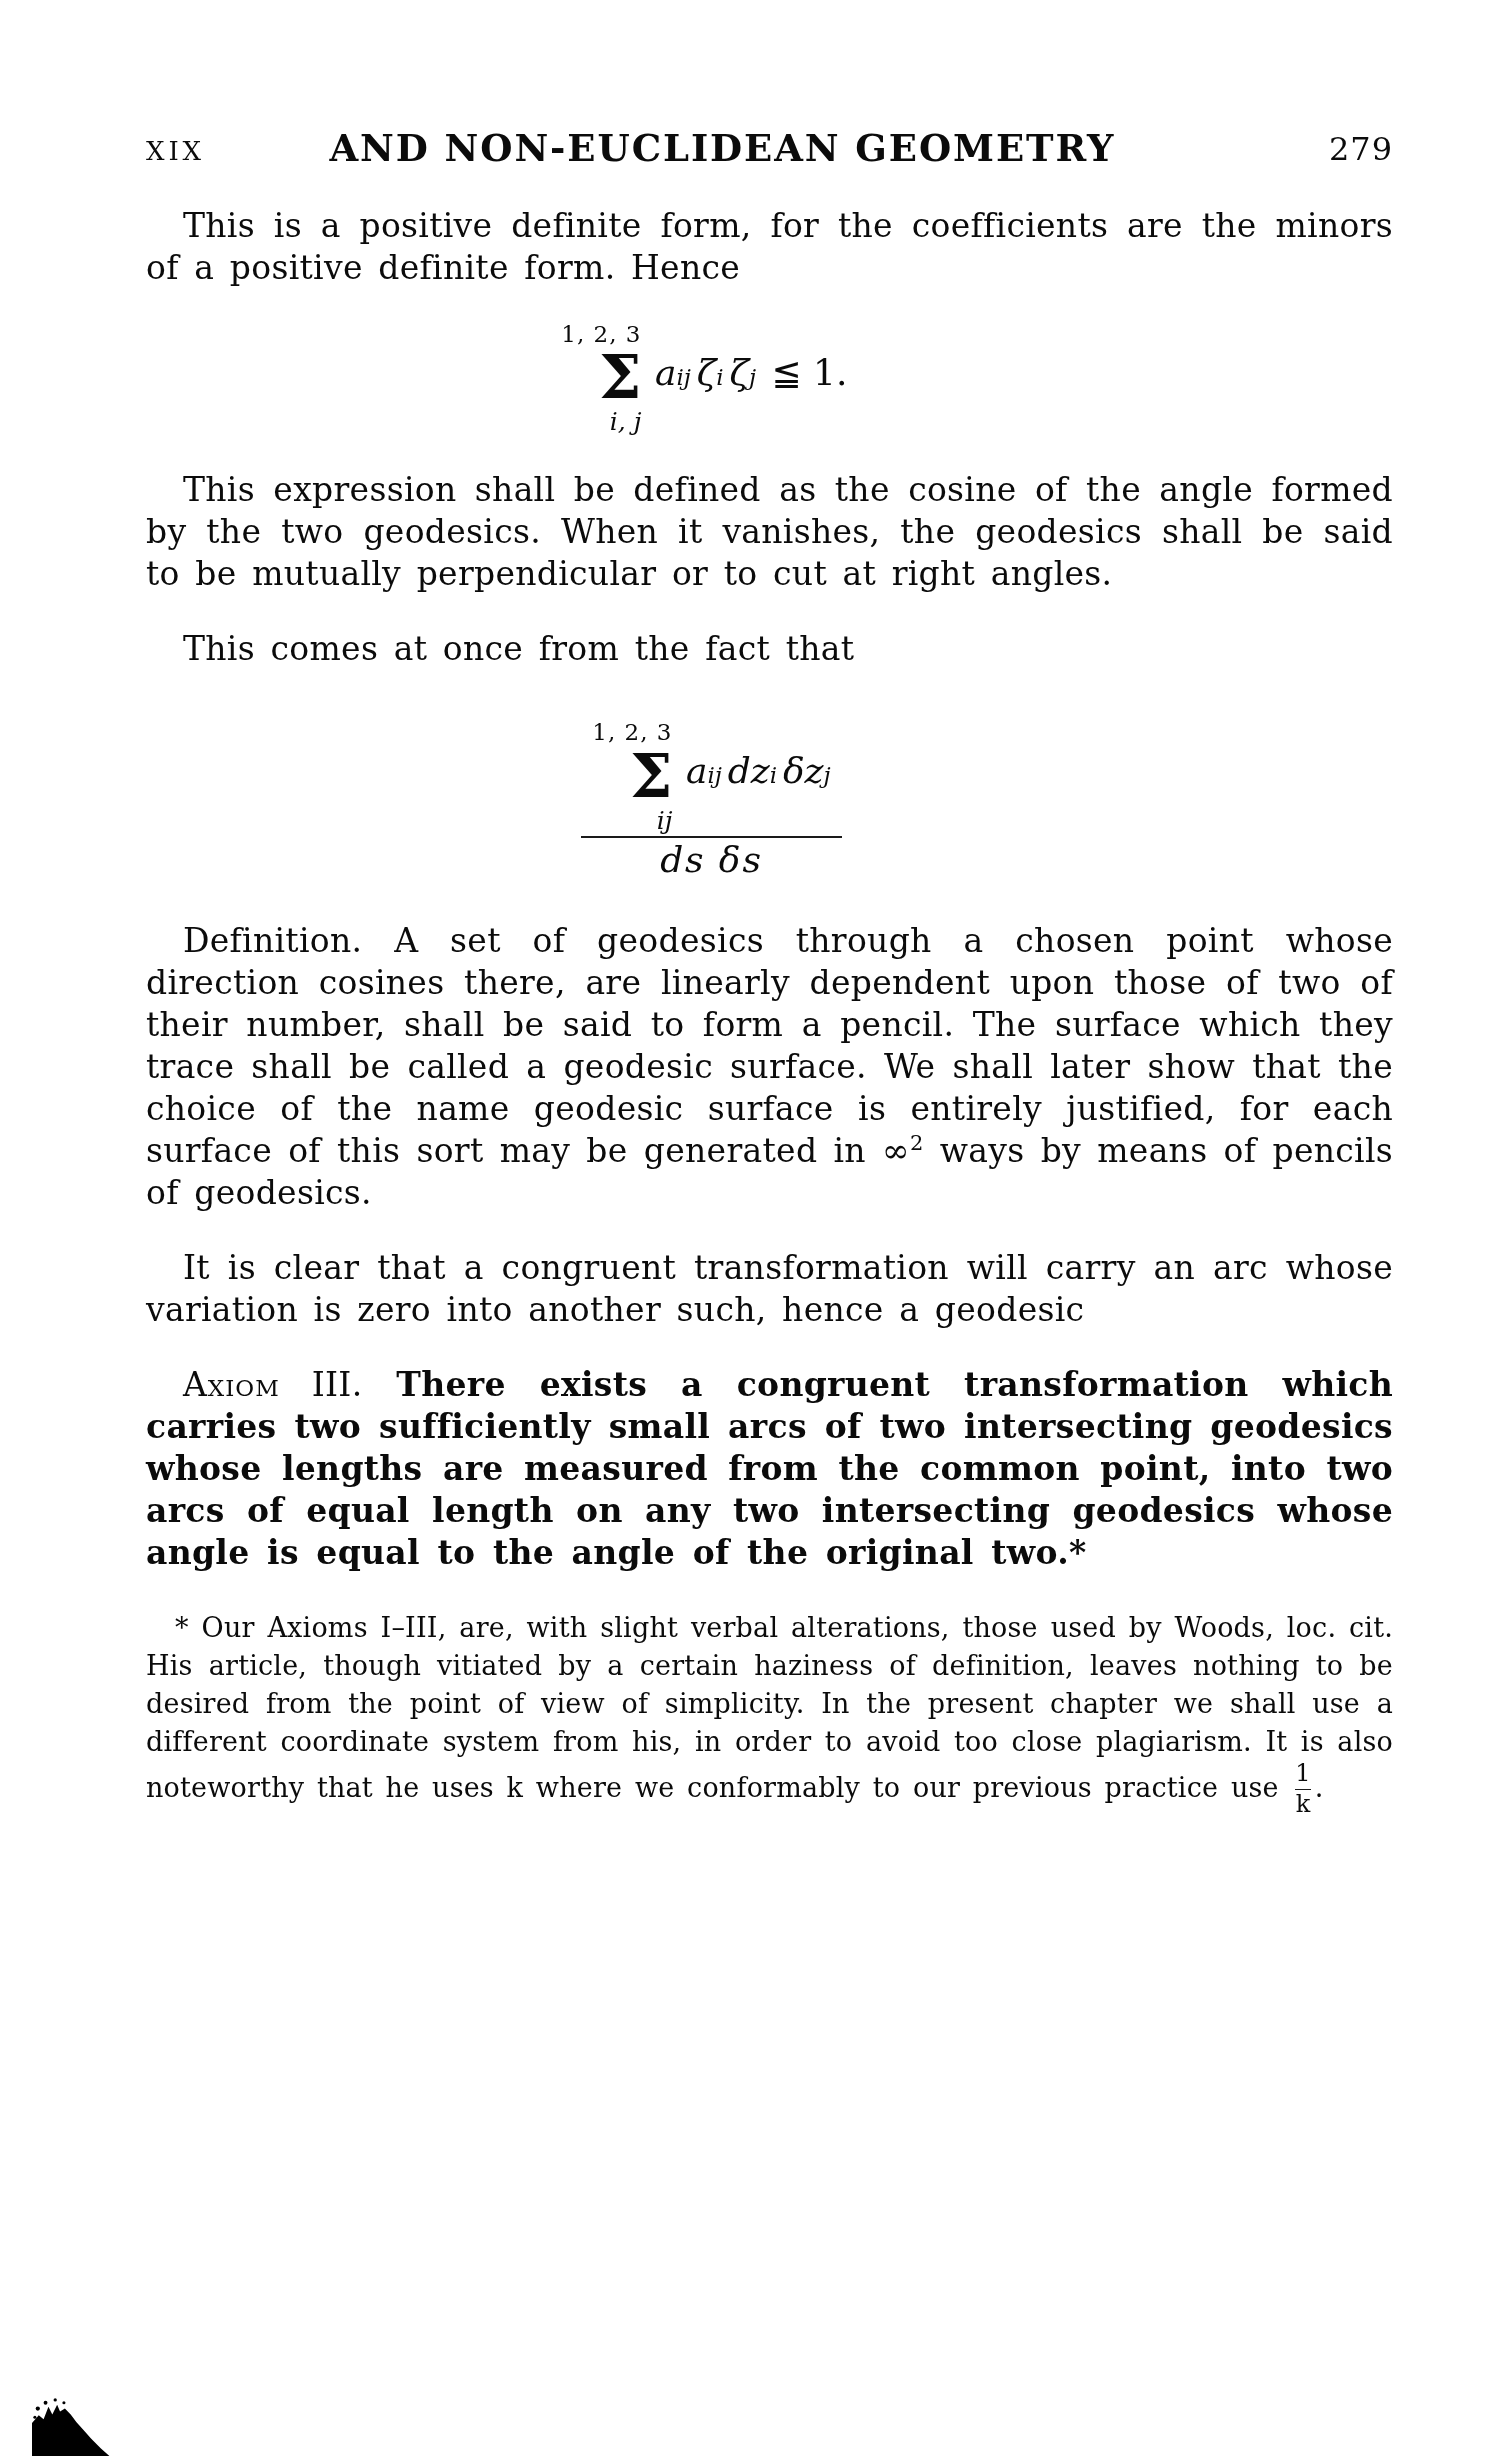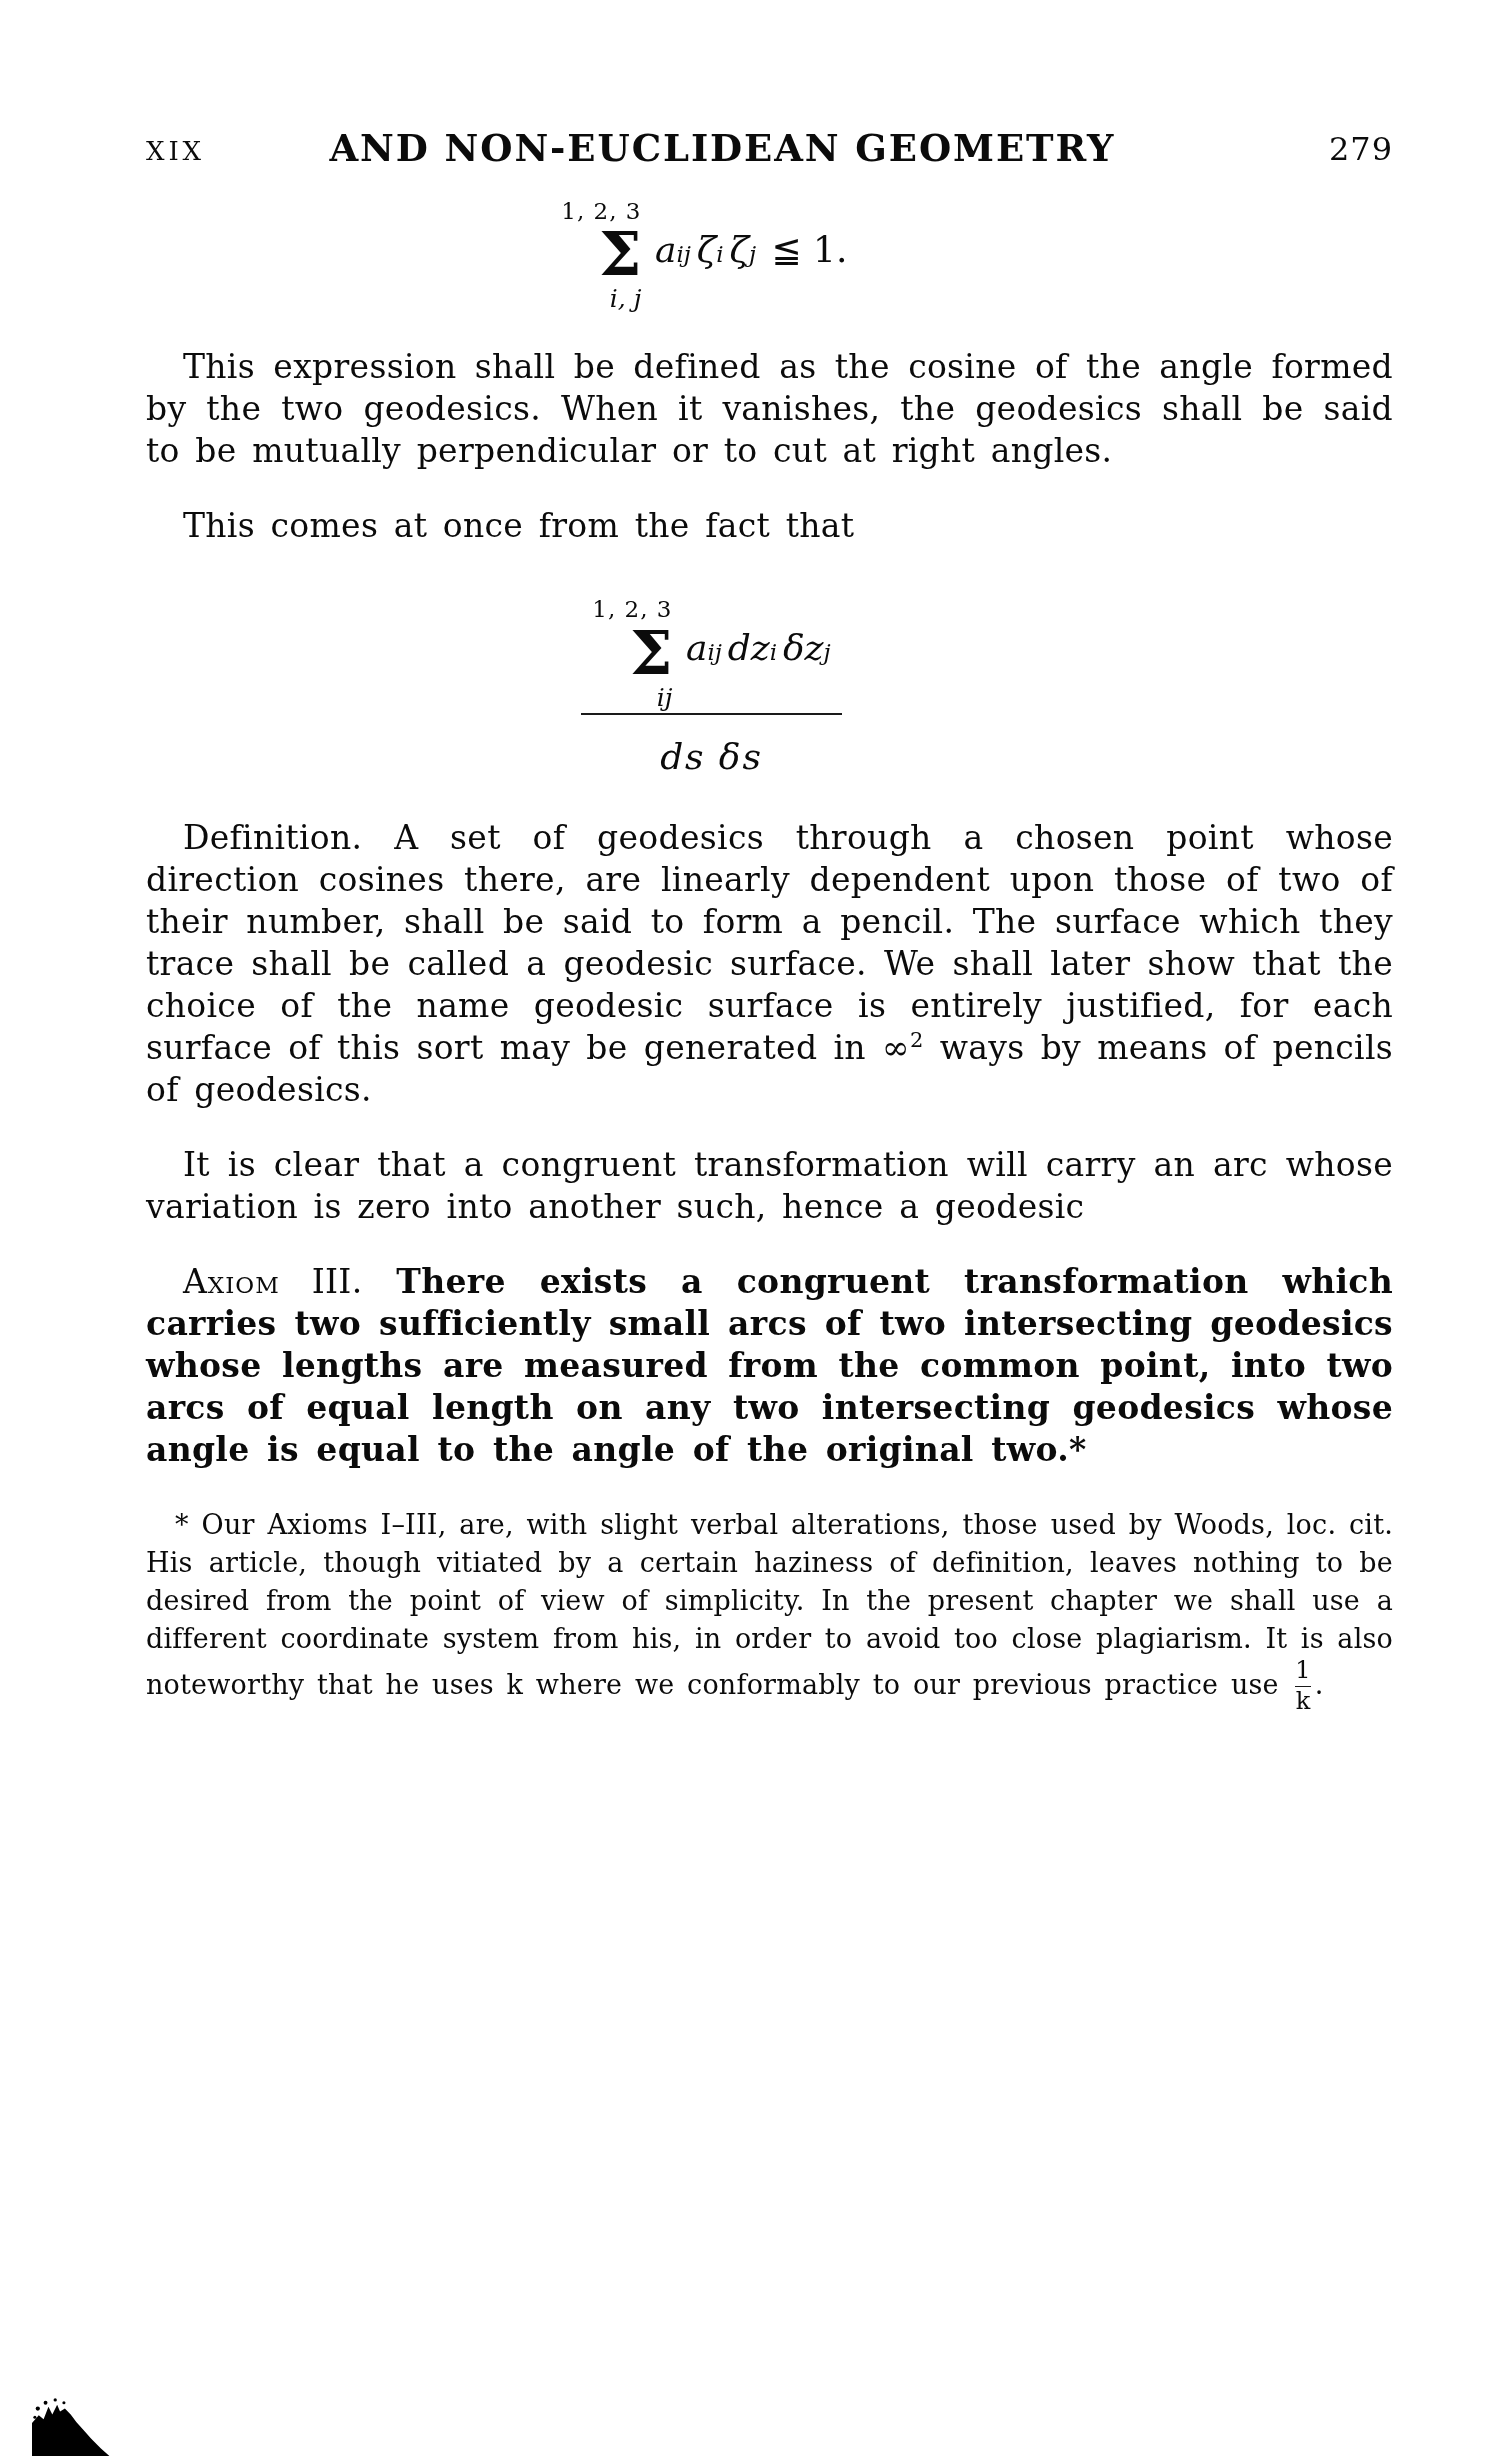--- a/index.html
+++ b/index.html
@@ -71,21 +71,21 @@
   }
   .expr sub{font-size:23px;line-height:0;margin-right:5.8px;}
   .rm{font-style:normal;margin-left:9.7px;}
   .frac{
     display:inline-flex;flex-direction:column;align-items:center;
     margin:17.4px 0 21px;
   }
   .frac-wrap{display:flex;justify-content:center;transform:translateX(-58px);margin:13.5px 0 19.3px;}
   .frac-num{display:flex;align-items:center;padding:0 5.8px 1.9px;}
   .frac-bar{height:1.9px;background:#1a1a1a;width:100%;}
-  .frac-den{font-size:36px;font-style:italic;padding-top:21px;letter-spacing:1.9px;}
+  .frac-den{font-size:36px;font-style:italic;padding-top:1px;letter-spacing:1.9px;}
   
   .footnote{
     margin-top:35px;
     font-size:27px;line-height:38px;
     text-align:justify;
     letter-spacing:0.2px;word-spacing:3.9px;
     text-indent:29px;
   }
   .ifrac{
     display:inline-flex;flex-direction:column;align-items:center;
@@ -103,20 +103,21 @@
 
 <div class="page">
   <div class="content">
 
     <div class="running-header">
       <span class="chapter-numeral">XIX</span>
       <span class="running-title">AND NON-EUCLIDEAN GEOMETRY</span>
       <span class="page-number">279</span>
     </div>
 
+    <p class="para indent"><span>This is a positive definite form, for the coefficients are the minors of a positive definite form.  Hence</span></p>
 
     <div class="display-formula">
       <span class="sum-block">
         <span class="sum-limits-top">1, 2, 3</span>
         <span class="sigma">Σ</span>
         <span class="sum-limits-bottom">i, j</span>
       </span>
       <span class="expr">
         <span>a</span>
           <sub>ij</sub>

